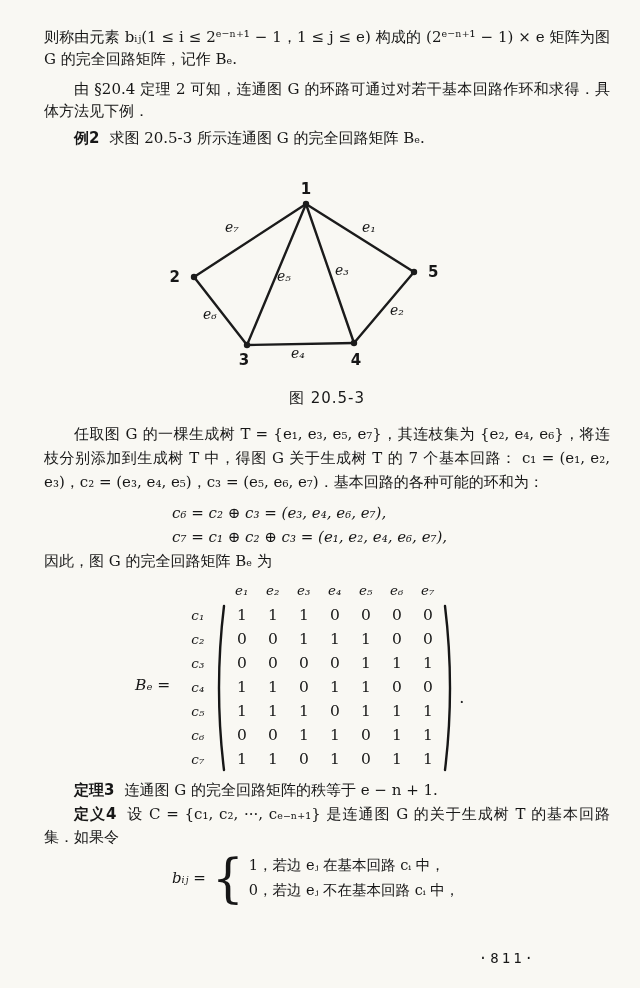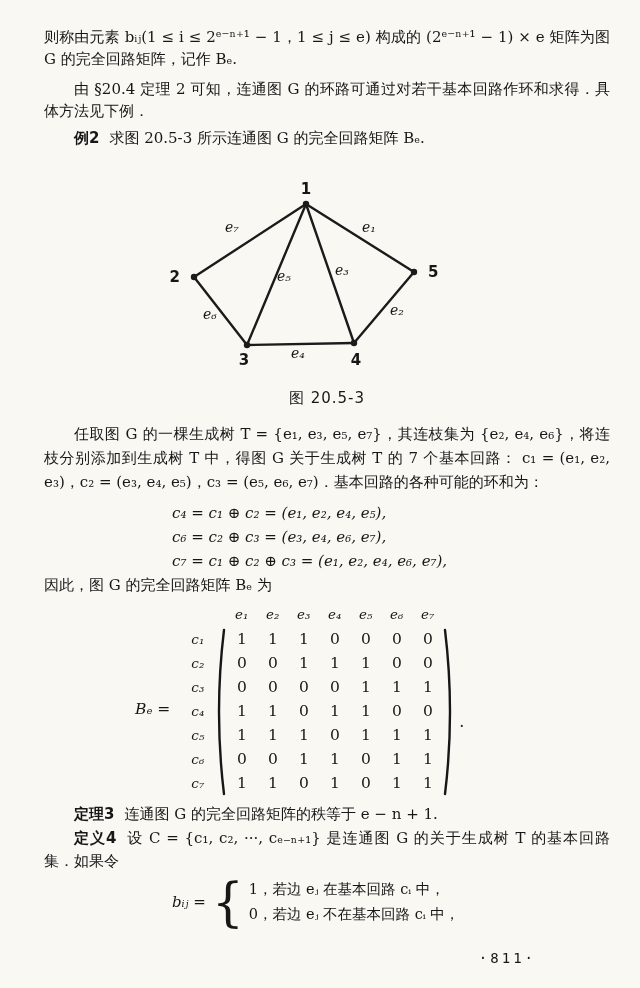--- a/index.html
+++ b/index.html
@@ -92,21 +92,20 @@
         <circle cx="258" cy="90" r="3.2" fill="#1b1b1b"></circle>
         <text x="272" y="95" text-anchor="start" font-size="15" font-weight="bold" font-family="&quot;DejaVu Sans&quot;,&quot;Liberation Sans&quot;,sans-serif" fill="#171717">5</text>
       </svg>
   </div>
 
   <div class="caption">图 20.5-3</div>
 
   <p class="indent p-tree">任取图 G 的一棵生成树 T = {e₁, e₃, e₅, e₇}，其连枝集为 {e₂, e₄, e₆}，将连枝分别添加到生成树 T 中，得图 G 关于生成树 T 的 7 个基本回路： c₁ = (e₁, e₂, e₃)，c₂ = (e₃, e₄, e₅)，c₃ = (e₅, e₆, e₇)．基本回路的各种可能的环和为：</p>
 
   <div class="equations">
-    <div>c₄ = c₁ ⊕ c₂ = (e₁, e₂, e₄, e₅),</div>
     <div>c₆ = c₂ ⊕ c₃ = (e₃, e₄, e₆, e₇),</div>
     <div>c₇ = c₁ ⊕ c₂ ⊕ c₃ = (e₁, e₂, e₄, e₆, e₇),</div>
   </div>
 
   <p class="p-therefore">因此，图 G 的完全回路矩阵 Bₑ 为</p>
 
   <div class="matrix-flex">
     <span class="b-label">Bₑ =</span>
     <div class="rowlabels" id="m-rowlabels">
       <div class="rl-spacer"></div>

